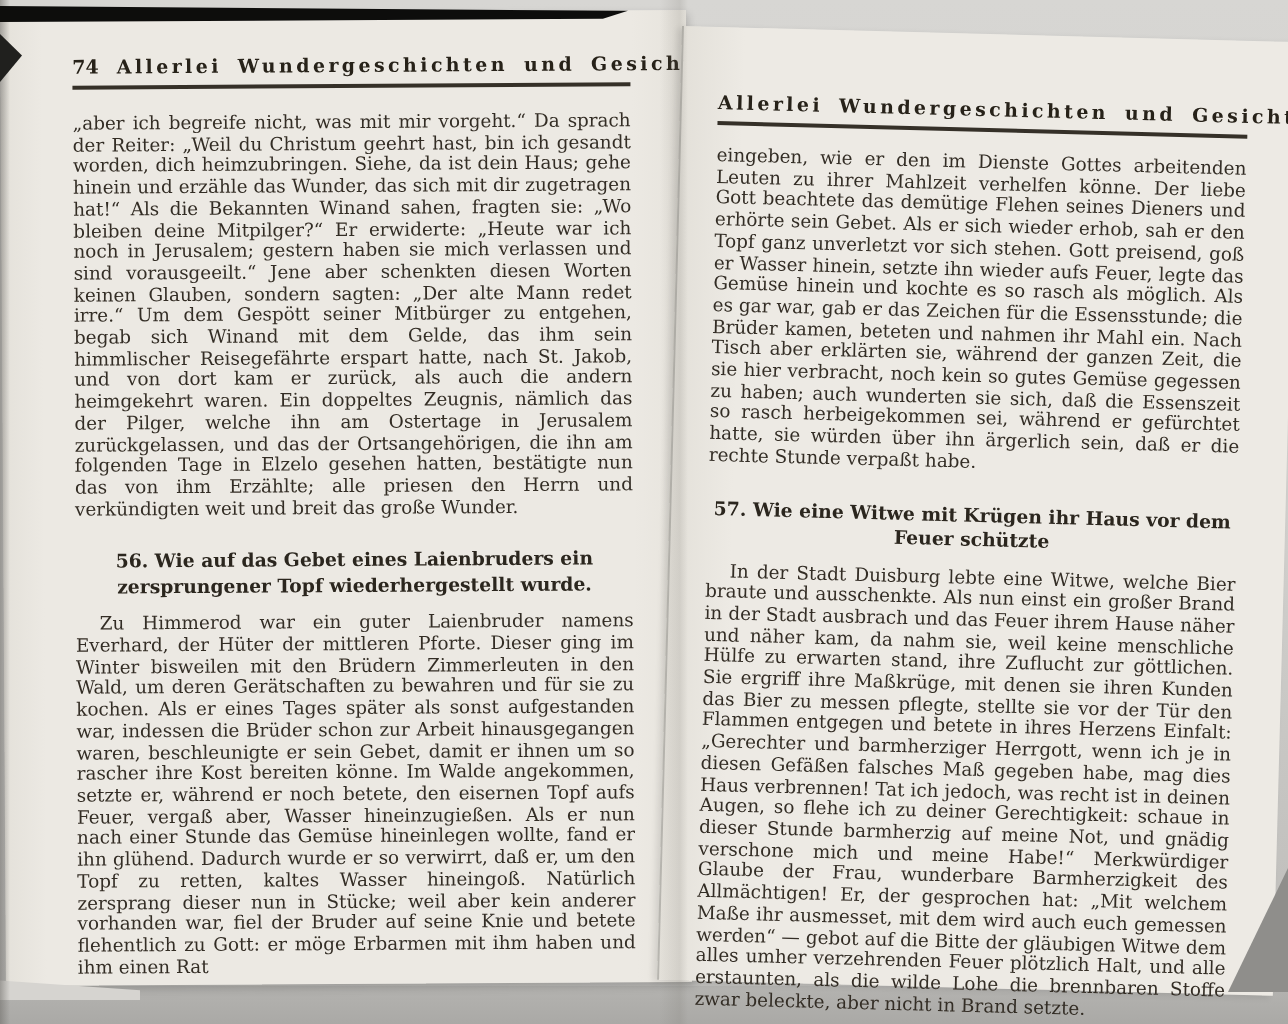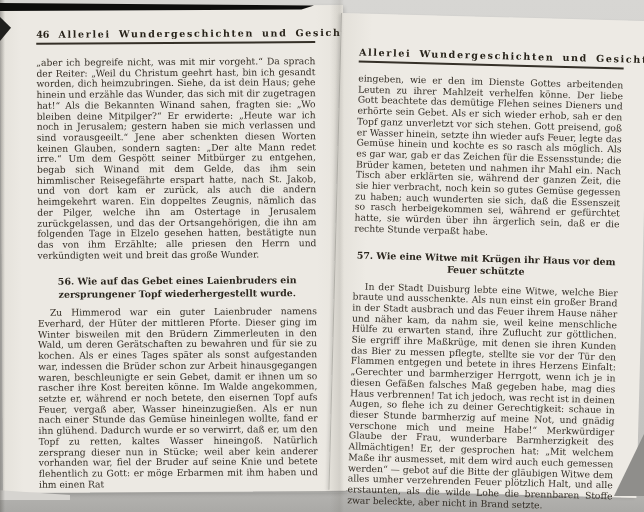--- a/index.html
+++ b/index.html
@@ -99,21 +99,21 @@
 </style>
 </head>
 <body>
 
 <div class="scan">
 
   <div class="bottom-scan-strip"></div>
 
   <div class="page page-left">
     <div class="running-head">
-      <span>46</span>
+      <span>74</span>
       <span class="rh-title">Allerlei Wundergeschichten und Gesichte.</span>
     </div>
     <div class="head-rule"></div>
     <div class="body-col">
       <p class="para">„aber ich begreife nicht, was mit mir vorgeht.“ Da sprach der Reiter: „Weil du Christum geehrt hast, bin ich gesandt worden, dich heimzubringen. Siehe, da ist dein Haus; gehe hinein und erzähle das Wunder, das sich mit dir zugetragen hat!“ Als die Bekannten Winand sahen, fragten sie: „Wo bleiben deine Mitpilger?“ Er erwiderte: „Heute war ich noch in Jerusalem; gestern haben sie mich verlassen und sind vorausgeeilt.“ Jene aber schenkten diesen Worten keinen Glauben, sondern sagten: „Der alte Mann redet irre.“ Um dem Gespött seiner Mitbürger zu entgehen, begab sich Winand mit dem Gelde, das ihm sein himmlischer Reisegefährte erspart hatte, nach St. Jakob, und von dort kam er zurück, als auch die andern heimgekehrt waren. Ein doppeltes Zeugnis, nämlich das der Pilger, welche ihn am Ostertage in Jerusalem zurückgelassen, und das der Ortsangehörigen, die ihn am folgenden Tage in Elzelo gesehen hatten, bestätigte nun das von ihm Erzählte; alle priesen den Herrn und verkündigten weit und breit das große Wunder.</p>
       <div class="section-heading">
         <div>56. Wie auf das Gebet eines Laienbruders ein</div>
         <div>zersprungener Topf wiederhergestellt wurde.</div>
       </div>
       <p class="para indent section-body">Zu Himmerod war ein guter Laienbruder namens Everhard, der Hüter der mittleren Pforte. Dieser ging im Winter bisweilen mit den Brüdern Zimmerleuten in den Wald, um deren Gerätschaften zu bewahren und für sie zu kochen. Als er eines Tages später als sonst aufgestanden war, indessen die Brüder schon zur Arbeit hinausgegangen waren, beschleunigte er sein Gebet, damit er ihnen um so rascher ihre Kost bereiten könne. Im Walde angekommen, setzte er, während er noch betete, den eisernen Topf aufs Feuer, vergaß aber, Wasser hineinzugießen. Als er nun nach einer Stunde das Gemüse hineinlegen wollte, fand er ihn glühend. Dadurch wurde er so verwirrt, daß er, um den Topf zu retten, kaltes Wasser hineingoß. Natürlich zersprang dieser nun in Stücke; weil aber kein anderer vorhanden war, fiel der Bruder auf seine Knie und betete flehentlich zu Gott: er möge Erbarmen mit ihm haben und ihm einen Rat</p>

